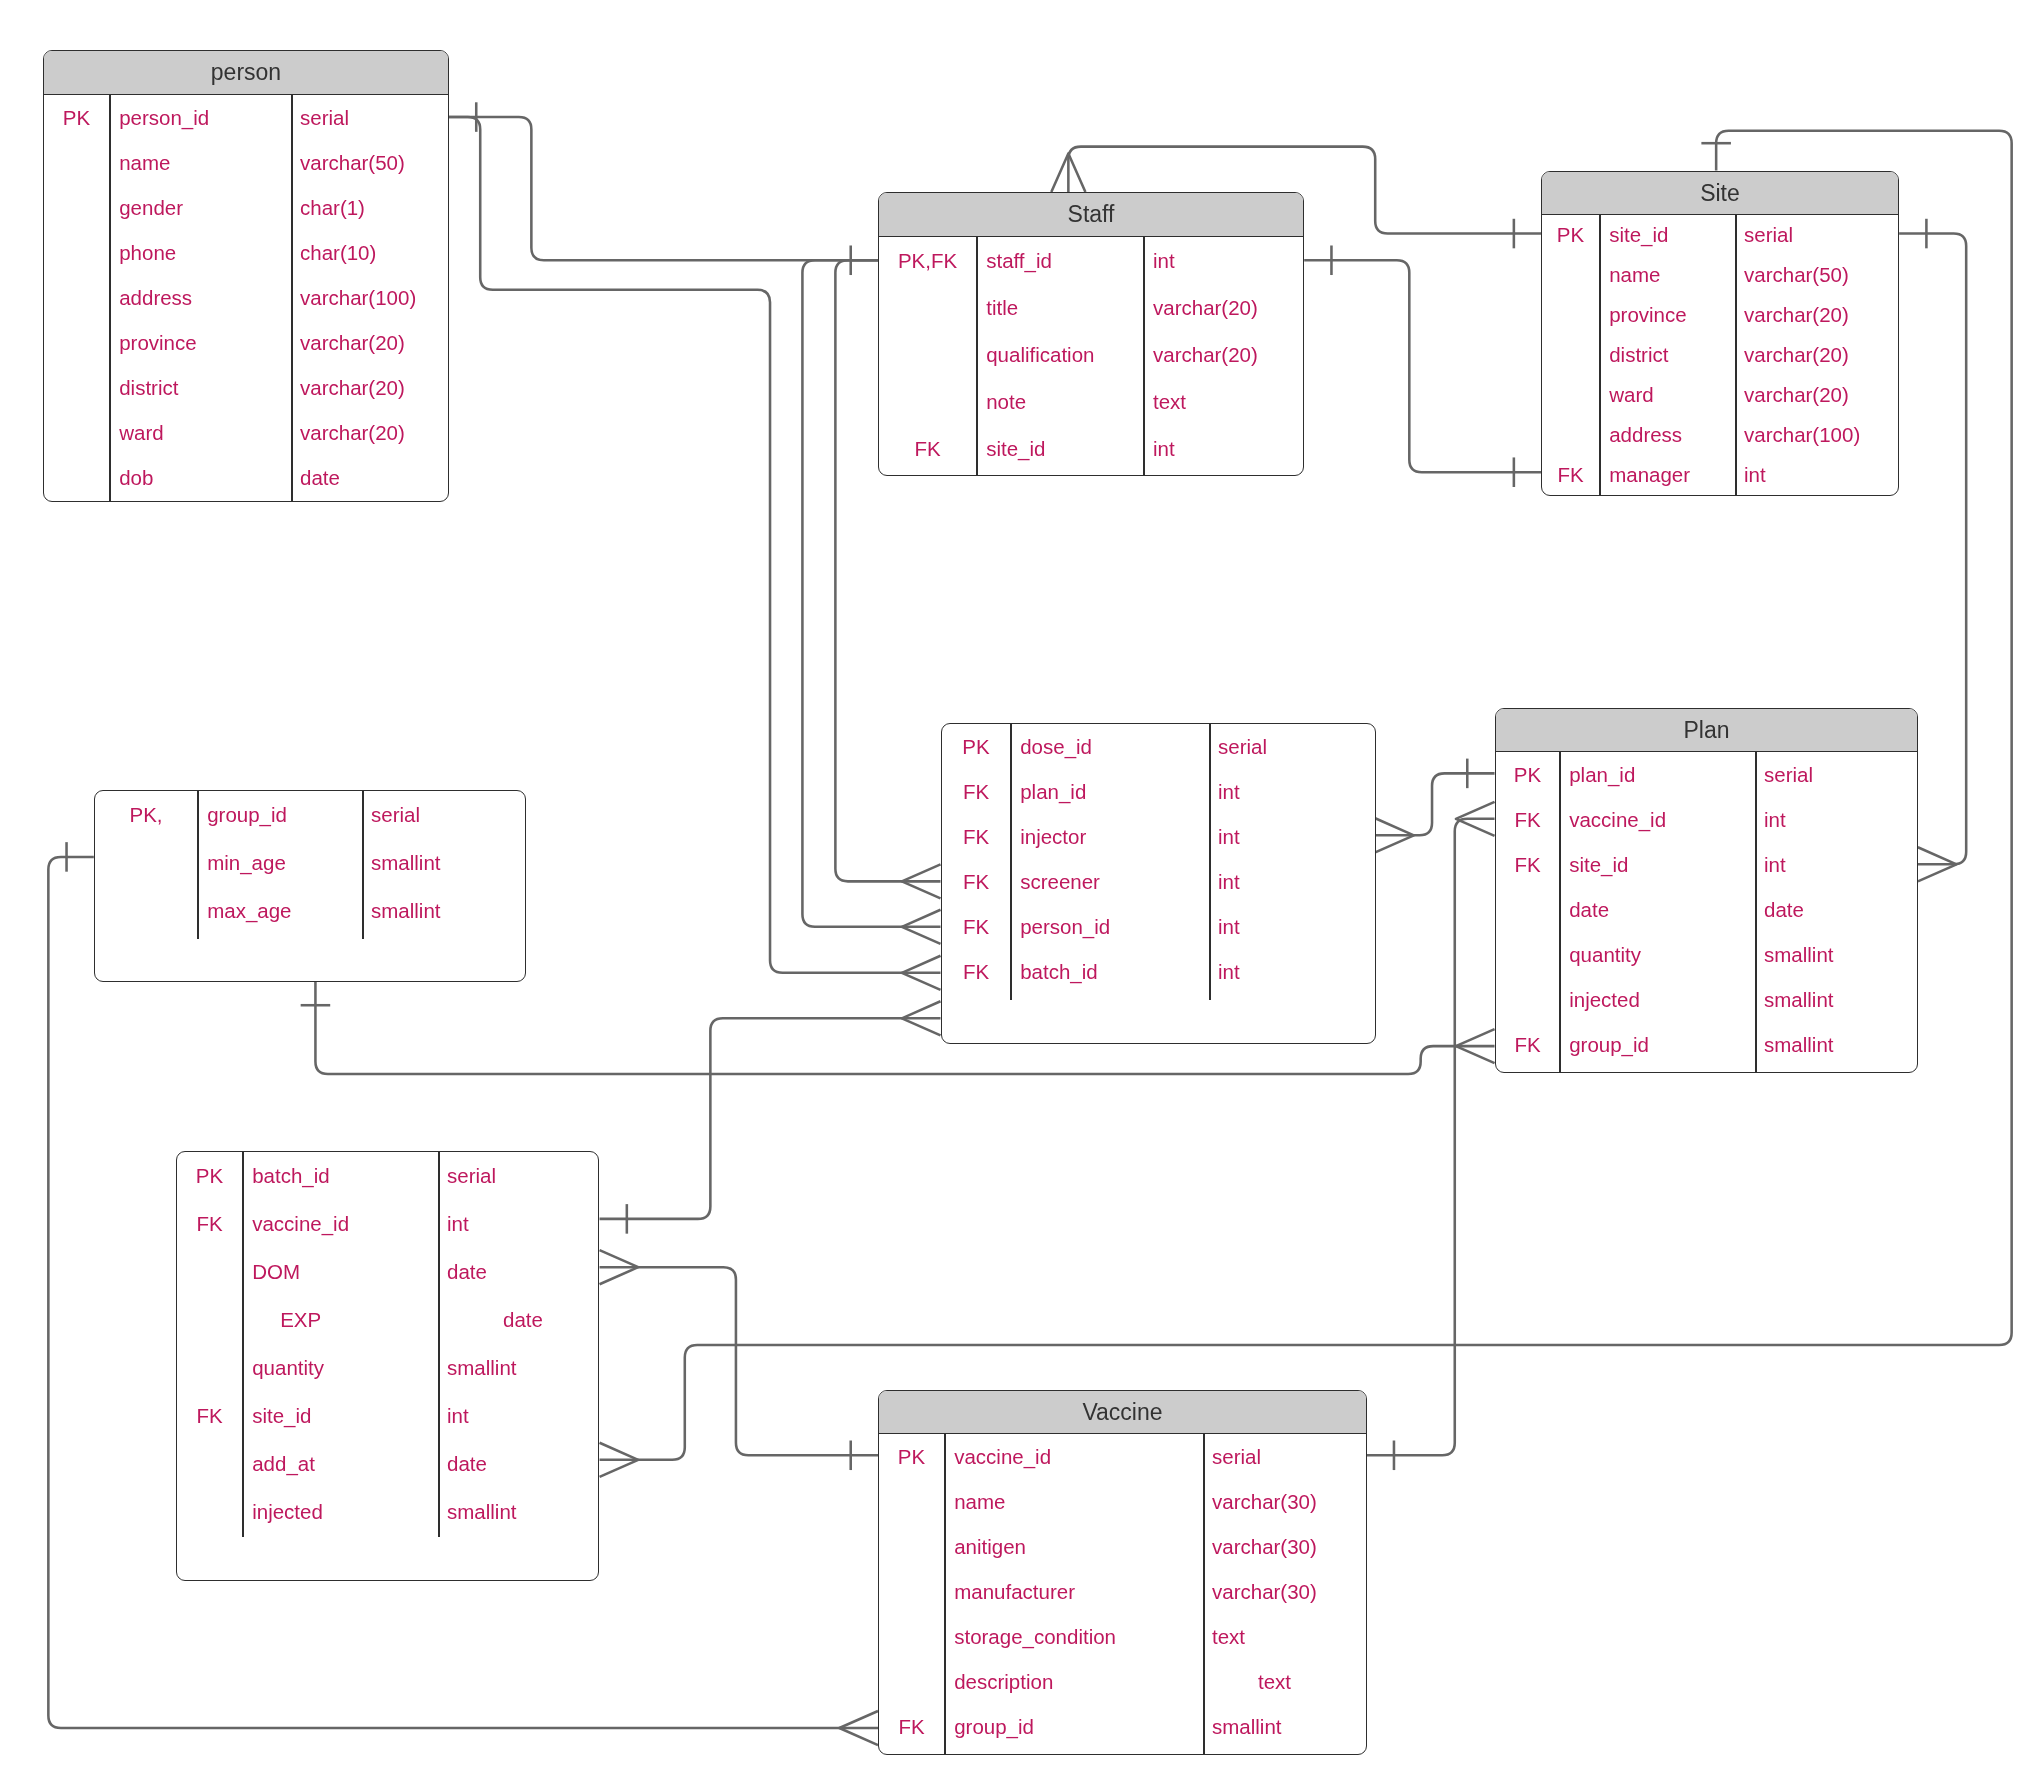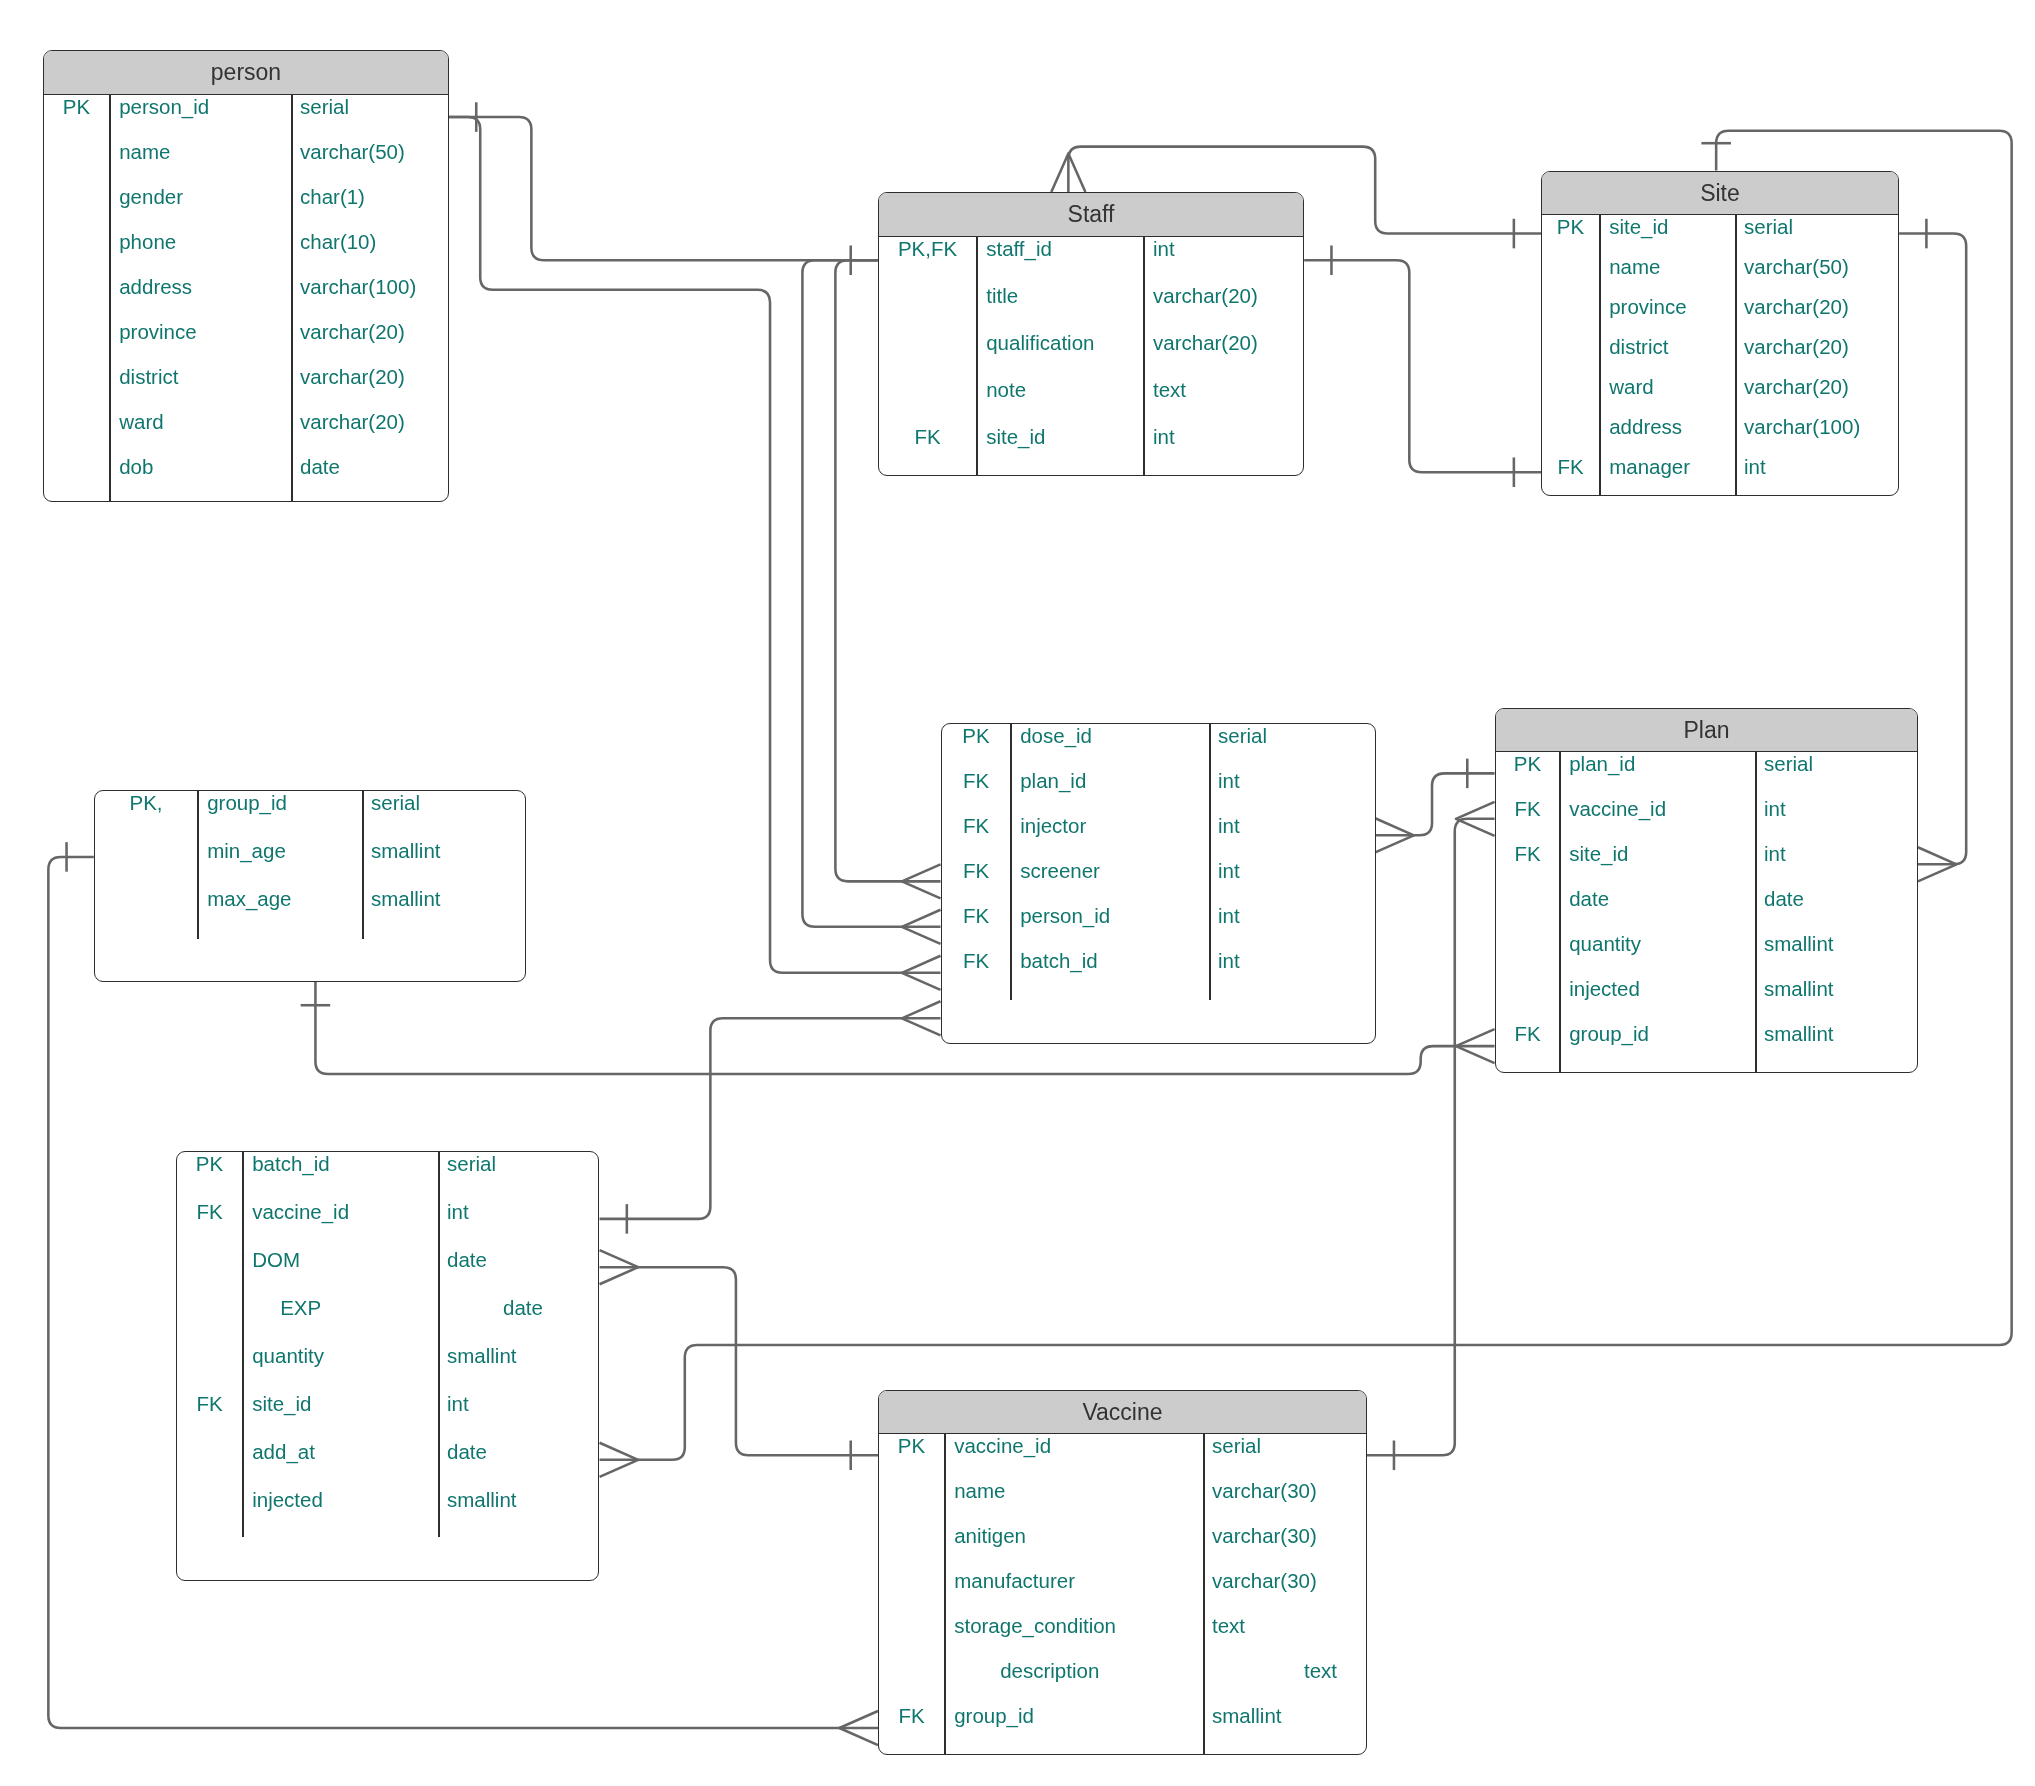--- a/index.html
+++ b/index.html
@@ -3,21 +3,21 @@
 <meta charset="utf-8">
 <style>
   html,body{margin:0;padding:0;background:#ffffff;}
   body{font-family:"Liberation Sans", sans-serif;}
   #canvas{position:relative;width:2035px;height:1786px;background:#ffffff;overflow:hidden;}
   #connector-layer{position:absolute;left:0;top:0;width:100%;height:100%;}
   .er-table{position:absolute;border:1.7px solid #2e2e2e;border-radius:9px;background:#ffffff;overflow:hidden;box-sizing:border-box;}
   .er-title{background:#cccccc;border-bottom:1.7px solid #2e2e2e;display:flex;align-items:center;justify-content:center;font-size:23px;color:#333333;box-sizing:border-box;}
   .er-body{position:relative;}
   .er-divider{position:absolute;top:0;bottom:0;width:1.7px;background:#2e2e2e;}
-  .er-row{display:flex;align-items:flex-start;font-size:20.5px;color:#0f766e;}
+  .er-row{display:flex;align-items:center;font-size:20.5px;color:#be185d;}
   .cell-key{text-align:center;flex:0 0 auto;}
   .cell-name{flex:0 0 auto;padding-left:10.2px;box-sizing:border-box;white-space:nowrap;}
   .cell-type{flex:1 1 auto;padding-left:9px;box-sizing:border-box;white-space:nowrap;}
 </style>
 </head>
 <body>
 
 <div id="canvas">
   <svg id="connector-layer" xmlns="http://www.w3.org/2000/svg" viewBox="0 0 3581 3143">
       <g>
@@ -385,21 +385,21 @@
           <div class="cell-name" style="width: 259px;">manufacturer</div>
           <div class="cell-type">varchar(30)</div>
         </div>
         <div class="er-row" style="height: 45px;">
           <div class="cell-key" style="width: 65px;"></div>
           <div class="cell-name" style="width: 259px;">storage_condition</div>
           <div class="cell-type">text</div>
         </div>
         <div class="er-row" style="height: 45px;">
           <div class="cell-key" style="width: 65px;"></div>
-          <div class="cell-name" style="width: 305px; margin-left: 46px;">description</div>
+          <div class="cell-name" style="width: 305px;">description</div>
           <div class="cell-type">text</div>
         </div>
         <div class="er-row" style="height: 45px;">
           <div class="cell-key" style="width: 65px;">FK</div>
           <div class="cell-name" style="width: 259px;">group_id</div>
           <div class="cell-type">smallint</div>
         </div>
       </div>
     </div>
   </div>

